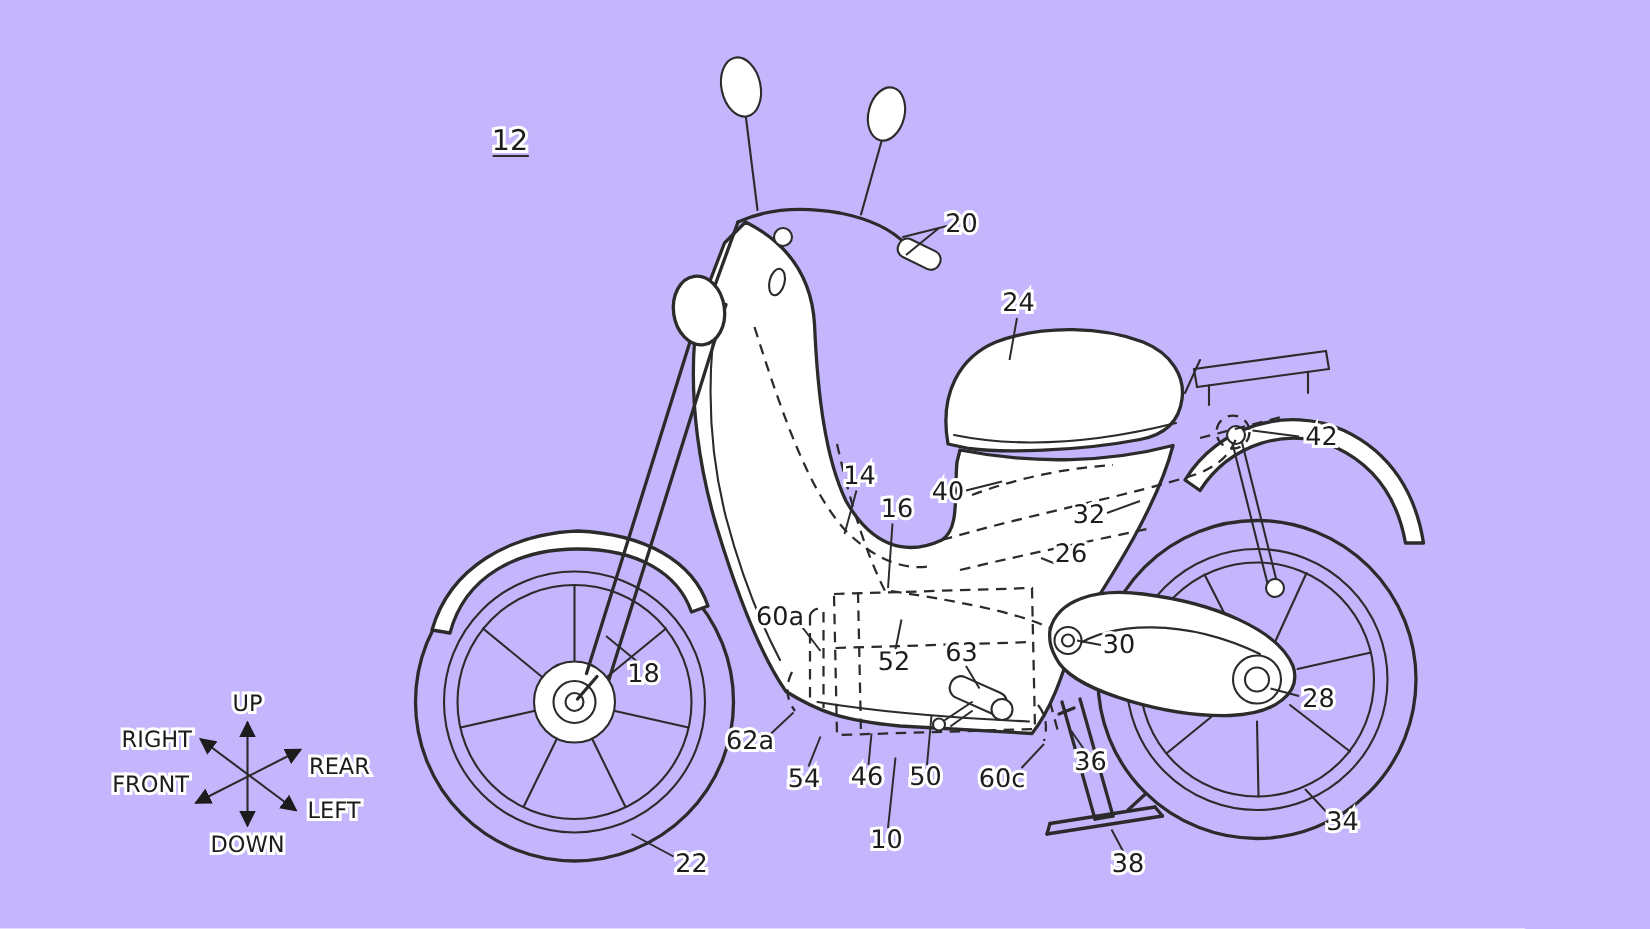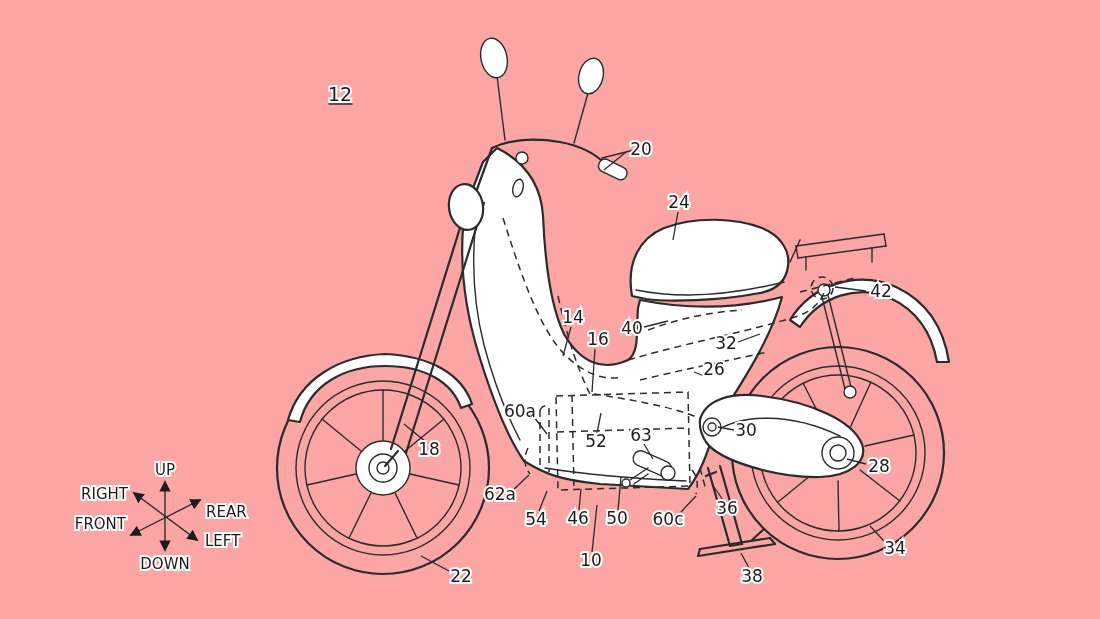--- a/index.html
+++ b/index.html
@@ -1,16 +1,16 @@
 <!DOCTYPE html>
 <html><head>
 <meta charset="utf-8">
 <style>
   html,body{margin:0;padding:0;background:#ffffff;}
-  .canvas{position:relative;width:1100px;height:619px;background:#fca5a5;overflow:hidden;}
+  .canvas{position:relative;width:1100px;height:619px;background:#c4b5fd;overflow:hidden;}
   svg{display:block;}
   .ln{stroke:#2b2b2b;stroke-width:2.2;fill:none;stroke-linecap:round;stroke-linejoin:round;}
   .ln-thin{stroke:#2b2b2b;stroke-width:1.4;fill:none;stroke-linecap:round;}
   .fw{fill:#ffffff;}
   .dash{stroke:#2b2b2b;stroke-width:1.5;fill:none;stroke-dasharray:7 5;stroke-linecap:butt;}
   .leader{stroke:#2b2b2b;stroke-width:1.3;fill:none;}
   text{font-family:"DejaVu Sans",sans-serif;fill:#1c1c1c;paint-order:stroke;stroke:#ffffff;stroke-width:4px;}
   .part-num{font-size:17px;}
   .fig-num{font-size:19px;}
   .compass-label{font-size:15px;}

